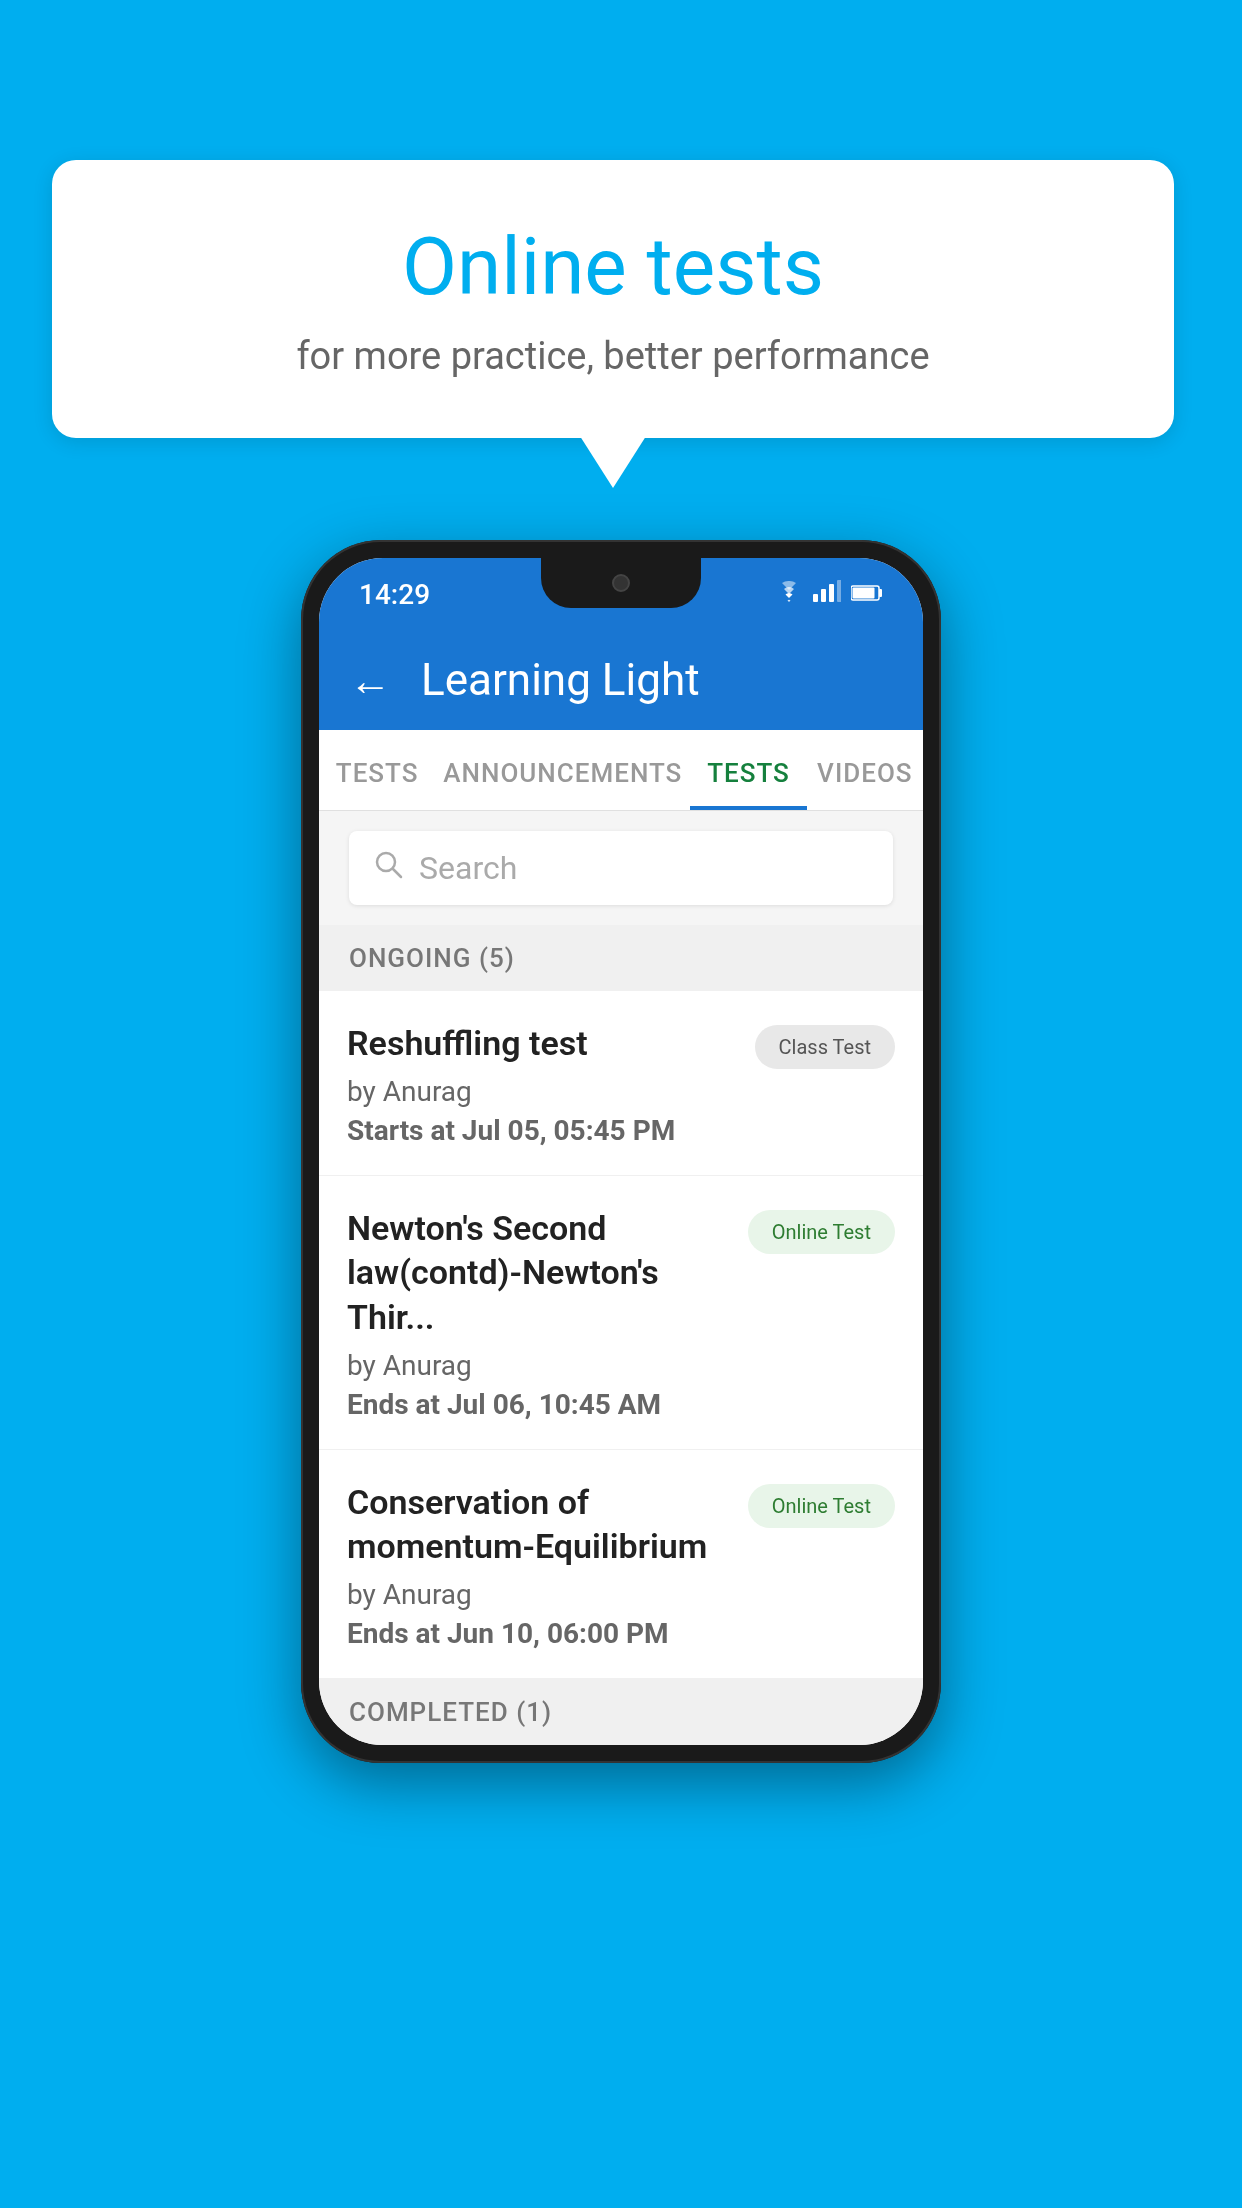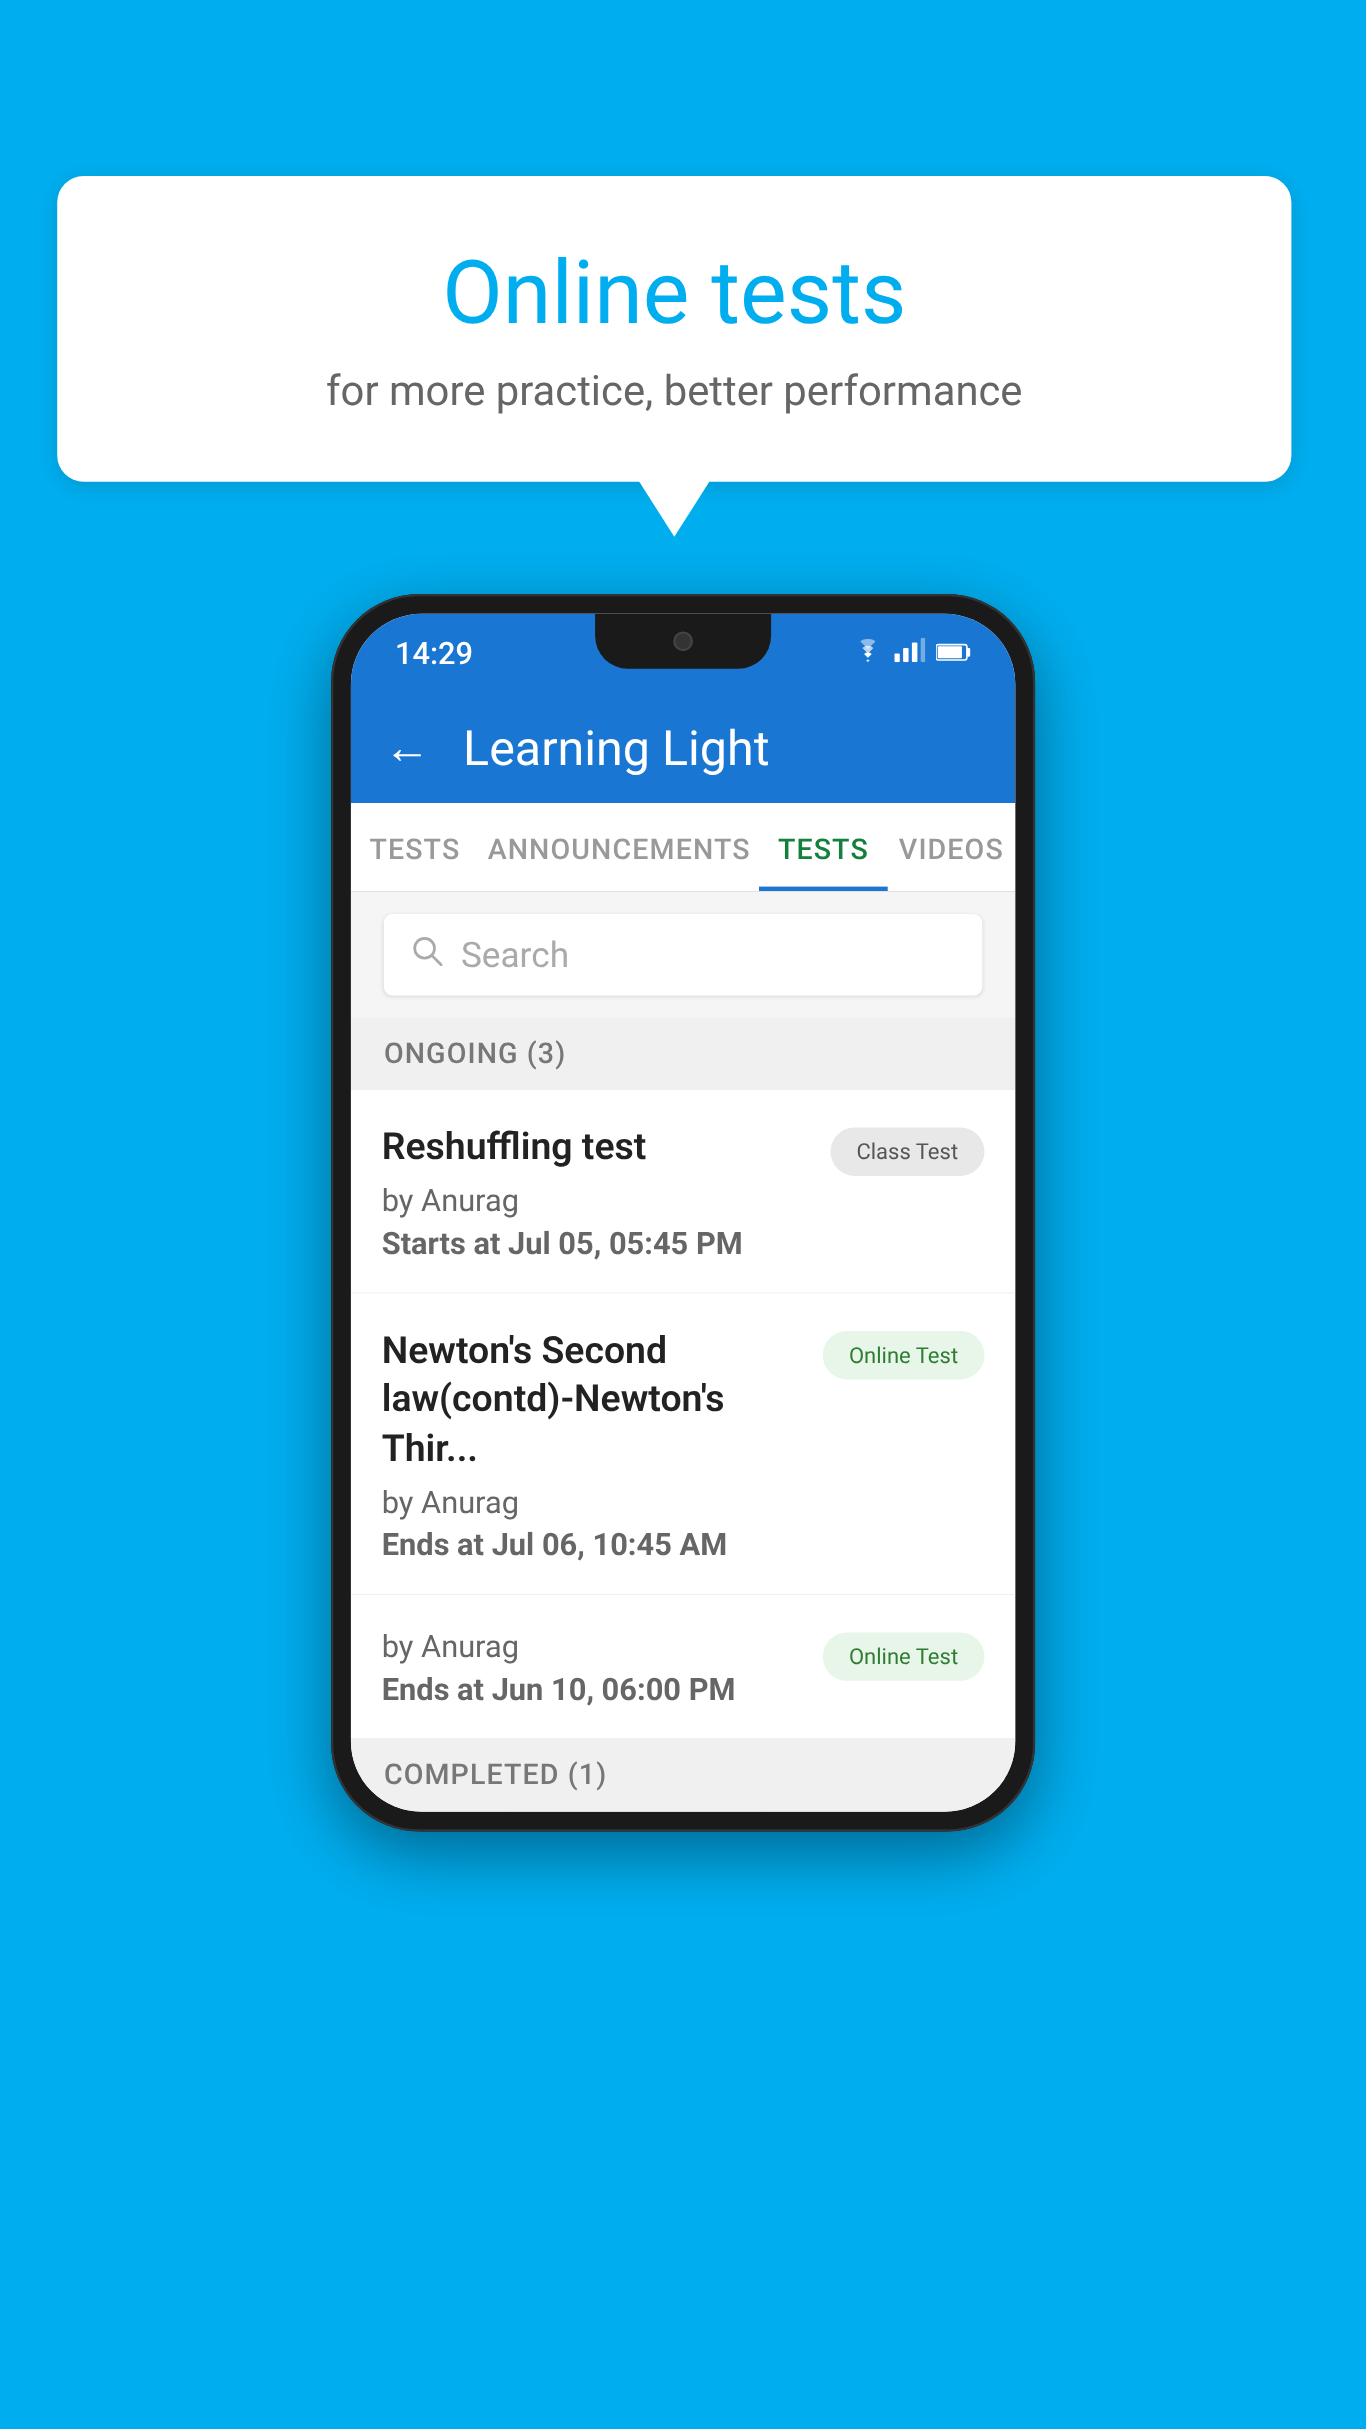--- a/index.html
+++ b/index.html
@@ -355,21 +355,21 @@
           <span class="search-icon-svg">
             <svg width="30" height="30" viewBox="0 0 30 30" fill="none">
               <circle cx="13" cy="13" r="9" stroke="#aaa" stroke-width="2.5"></circle>
               <line x1="20" y1="20" x2="28" y2="28" stroke="#aaa" stroke-width="2.5" stroke-linecap="round"></line>
             </svg>
           </span>
           <span class="search-placeholder">Search</span>
         </div>
       </div>
 
-      <div class="section-header">ONGOING (3)</div>
+      <div class="section-header">ONGOING (5)</div>
 
       <div class="test-item">
         <div class="test-info">
           <div class="test-title">Reshuffling test</div>
           <div class="test-author">by Anurag</div>
           <div class="test-date">Starts at  Jul 05, 05:45 PM</div>
         </div>
         <div class="test-badge badge-class">Class Test</div>
       </div>
 
@@ -377,20 +377,21 @@
         <div class="test-info">
           <div class="test-title">Newton's Second law(contd)-Newton's Thir...</div>
           <div class="test-author">by Anurag</div>
           <div class="test-date">Ends at  Jul 06, 10:45 AM</div>
         </div>
         <div class="test-badge badge-online">Online Test</div>
       </div>
 
       <div class="test-item">
         <div class="test-info">
+          <div class="test-title">Conservation of momentum-Equilibrium</div>
           <div class="test-author">by Anurag</div>
           <div class="test-date">Ends at  Jun 10, 06:00 PM</div>
         </div>
         <div class="test-badge badge-online">Online Test</div>
       </div>
 
       <div class="completed-header">COMPLETED (1)</div>
 
     </div>
   </div>

